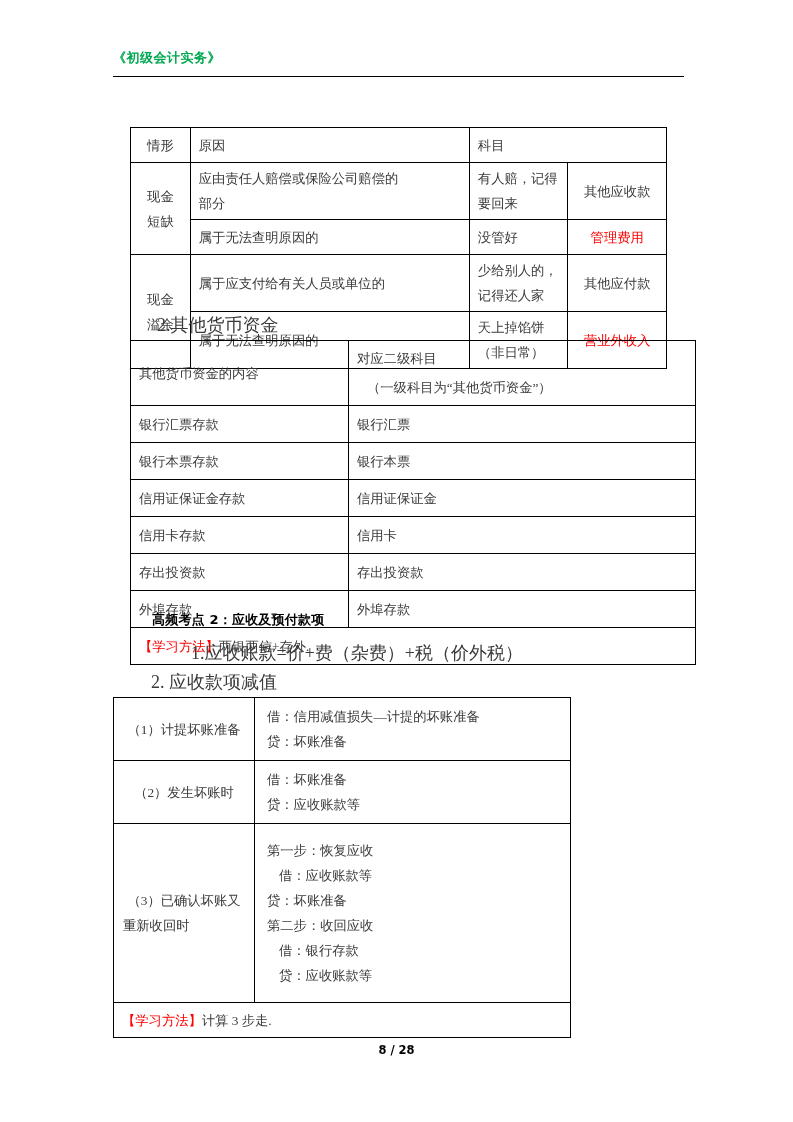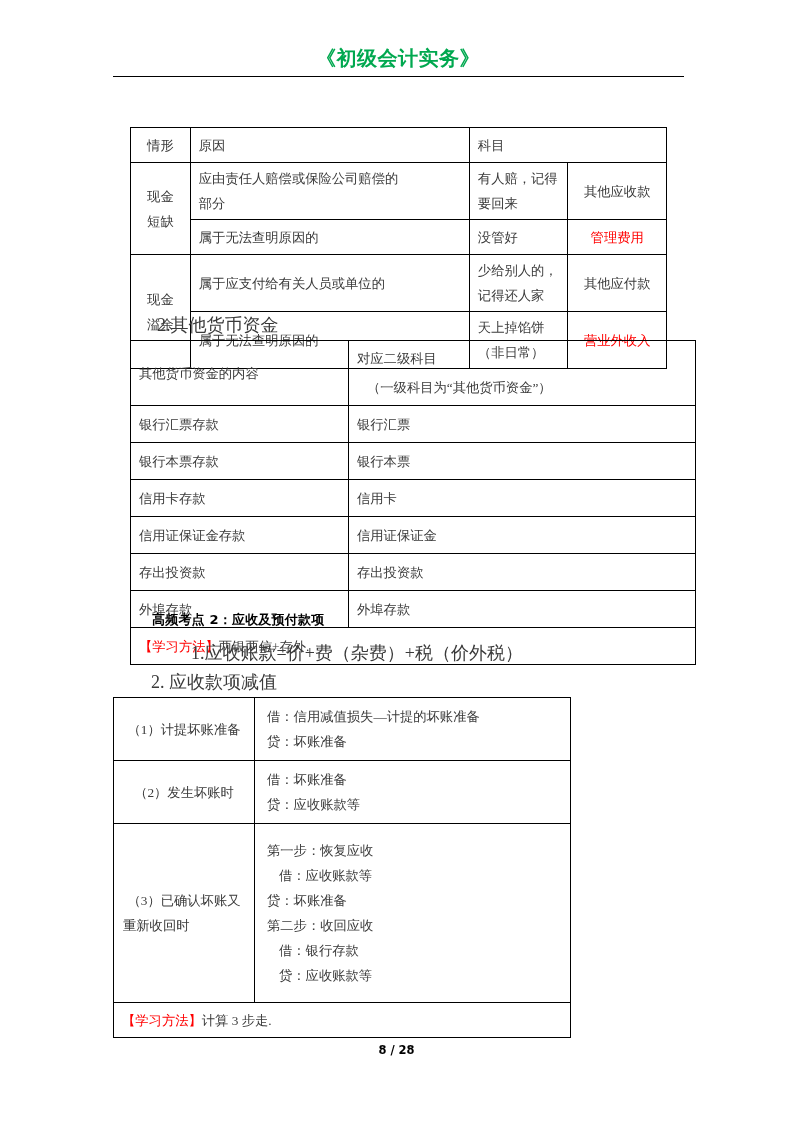--- a/index.html
+++ b/index.html
@@ -24,27 +24,26 @@
 
   
   .doc-header {
     position: absolute;
     left: 113px;
     top: 48px;
     width: 570px;
   }
   .doc-header .title {
     font-family: "DejaVu Sans", "Liberation Sans", sans-serif;
-    font-size: 20px;
+    font-size: 13px;
     font-weight: bold;
     color: #00a84f;
     letter-spacing: 0.5px;
     line-height: 20px;
     white-space: nowrap;
-    text-align: center;
   }
   .header-rule {
     position: absolute;
     left: 113px;
     top: 76px;
     width: 571px;
     height: 0;
     border-top: 1.6px solid #000000;
   }
 
@@ -204,26 +203,26 @@
       </tr>
       <tr>
         <td class="c1">银行汇票存款</td>
         <td class="c2">银行汇票</td>
       </tr>
       <tr>
         <td class="c1">银行本票存款</td>
         <td class="c2">银行本票</td>
       </tr>
       <tr>
+        <td class="c1">信用证保证金存款</td>
+        <td class="c2">信用证保证金</td>
+      </tr>
+      <tr>
         <td class="c1">信用卡存款</td>
         <td class="c2">信用卡</td>
-      </tr>
-      <tr>
-        <td class="c1">信用证保证金存款</td>
-        <td class="c2">信用证保证金</td>
       </tr>
       <tr>
         <td class="c1">存出投资款</td>
         <td class="c2">存出投资款</td>
       </tr>
       <tr>
         <td class="c1">外埠存款</td>
         <td class="c2">外埠存款</td>
       </tr>
       <tr>

